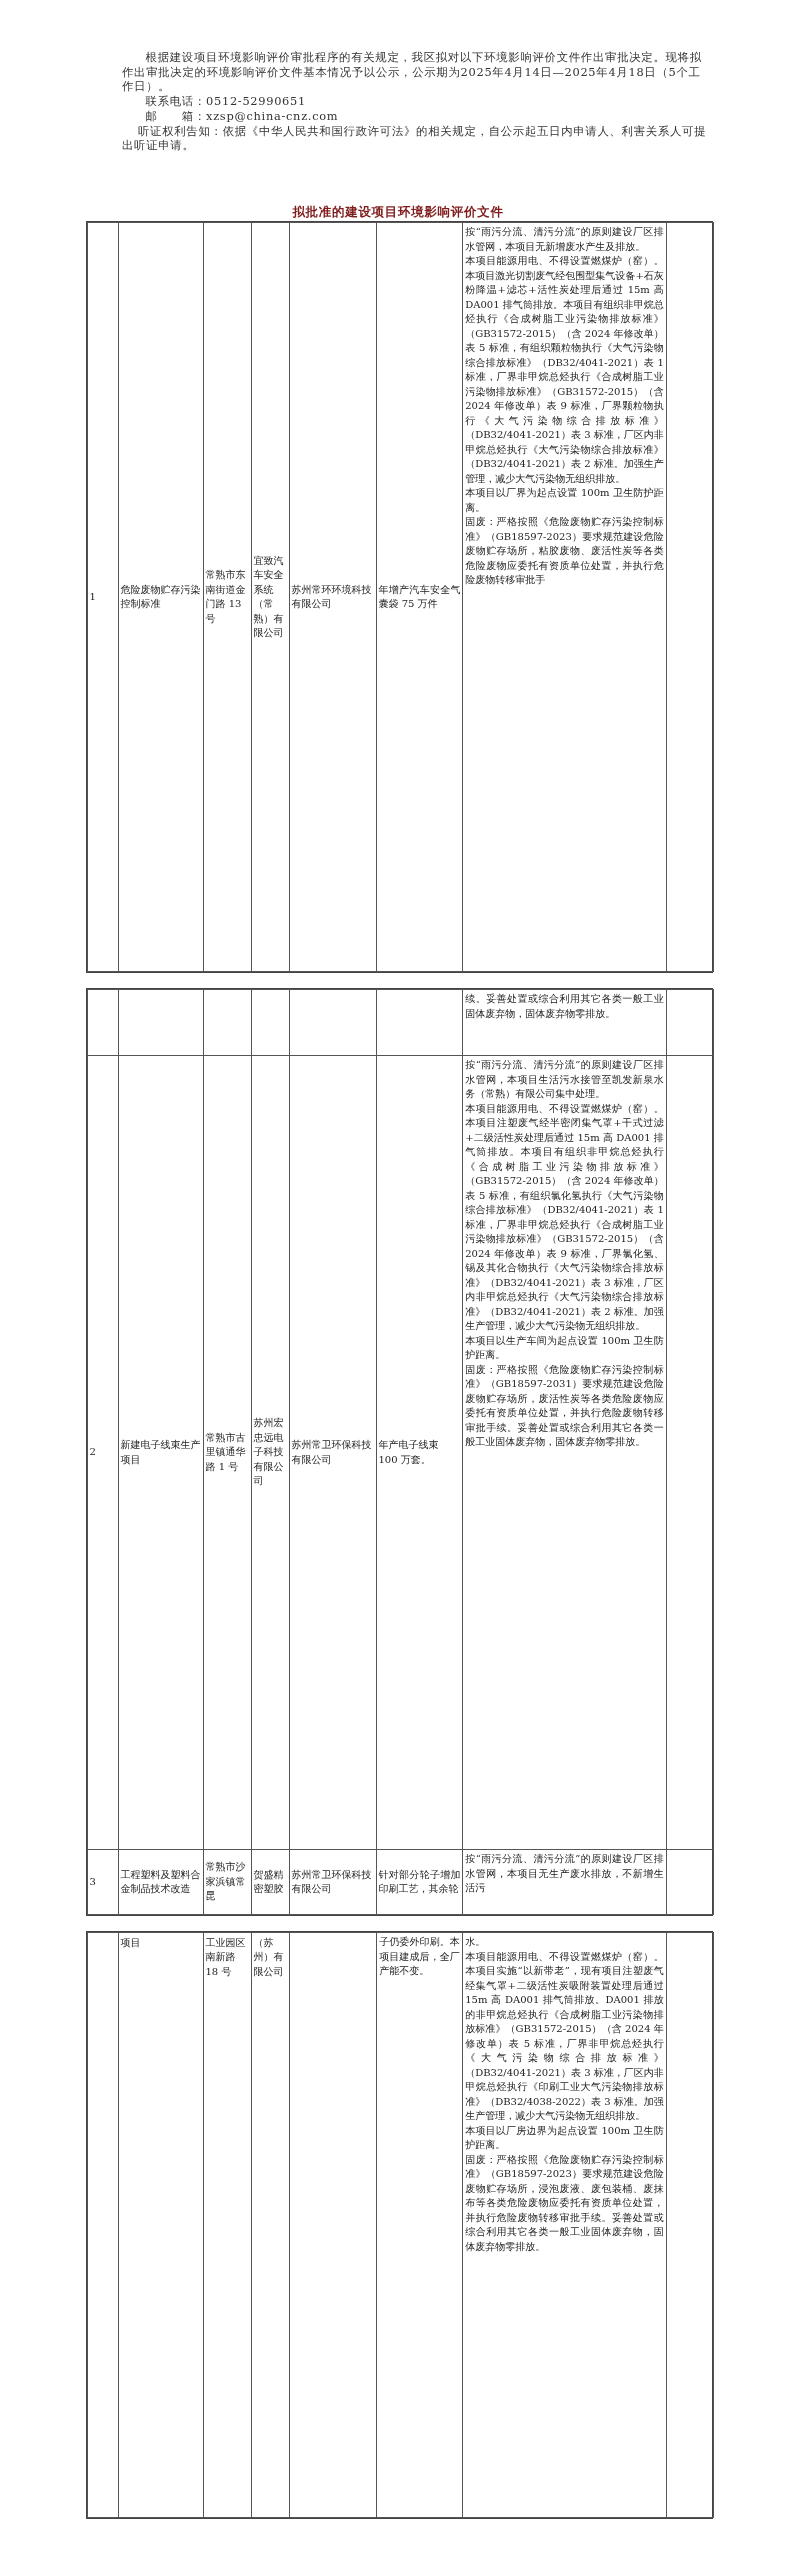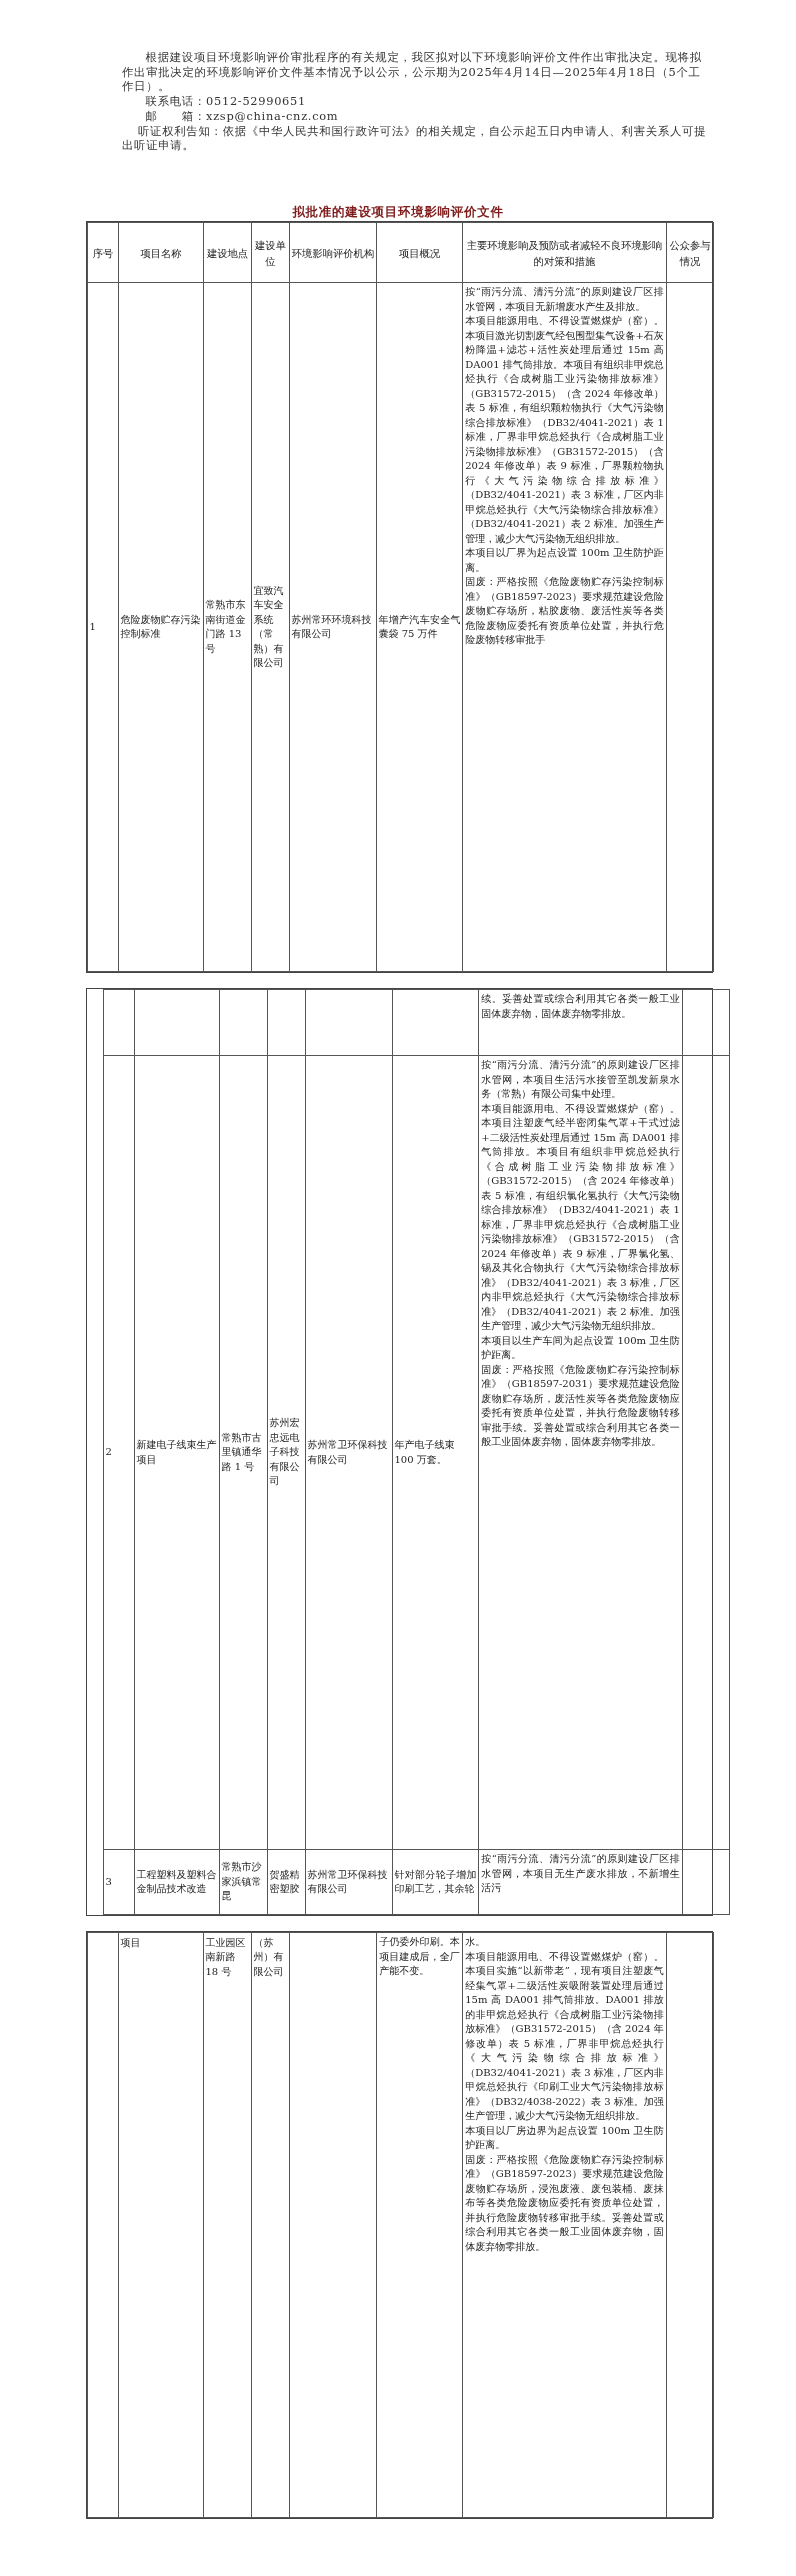--- a/index.html
+++ b/index.html
@@ -37,50 +37,40 @@
       <col style="width:31px">
         <col style="width:85px">
         <col style="width:48px">
         <col style="width:38px">
       <col style="width:87px">
         <col style="width:86px">
         <col style="width:204px">
         <col style="width:47px">
     </colgroup>
     <tbody>
-        <tr style="height:60px">
-      <th>序号</th>
-      <th>项目名称</th>
-      <th>建设地点</th>
-      <th>建设单位</th>
-      <th>环境影响评价机构</th>
-      <th>项目概况</th>
-      <th>主要环境影响及预防或者减轻不良环境影响的对策和措施</th>
-      <th>公众参与情况</th>
-    </tr>
     <tr>
       <td class="c">1</td>
       <td class="c">危险废物贮存污染控制标准</td>
       <td class="c">常熟市东南街道金门路 13 号</td>
       <td class="c">宜致汽车安全系统（常熟）有限公司</td>
       <td class="c">苏州常环环境科技有限公司</td>
       <td class="c" style="text-align:justify">年增产汽车安全气囊袋 75 万件</td>
       <td class="m">
         <span class="p">按“雨污分流、清污分流”的原则建设厂区排水管网，本项目无新增废水产生及排放。</span>
         <span class="p">本项目能源用电、不得设置燃煤炉（窑）。本项目激光切割废气经包围型集气设备+石灰粉降温+滤芯+活性炭处理后通过 15m 高 DA001 排气筒排放。本项目有组织非甲烷总烃执行《合成树脂工业污染物排放标准》（GB31572-2015）（含 2024 年修改单）表 5 标准，有组织颗粒物执行《大气污染物综合排放标准》（DB32/4041-2021）表 1 标准，厂界非甲烷总烃执行《合成树脂工业污染物排放标准》（GB31572-2015）（含 2024 年修改单）表 9 标准，厂界颗粒物执行《大气污染物综合排放标准》（DB32/4041-2021）表 3 标准，厂区内非甲烷总烃执行《大气污染物综合排放标准》（DB32/4041-2021）表 2 标准。加强生产管理，减少大气污染物无组织排放。</span>
         <span class="p">本项目以厂界为起点设置 100m 卫生防护距离。</span>
         <span class="p">固废：严格按照《危险废物贮存污染控制标准》（GB18597-2023）要求规范建设危险废物贮存场所，粘胶废物、废活性炭等各类危险废物应委托有资质单位处置，并执行危险废物转移审批手</span>
       </td>
       <td></td>
     </tr>
   </tbody>
     </table>
 </div>
 
-<div class="seg" style="top:988px; height:928px;padding-left:16px;">
+<div class="seg" style="top:988px; height:928px;">
   <table>
     <colgroup>
       <col style="width:31px">
         <col style="width:85px">
         <col style="width:48px">
         <col style="width:38px">
       <col style="width:87px">
         <col style="width:86px">
         <col style="width:204px">
         <col style="width:47px">

